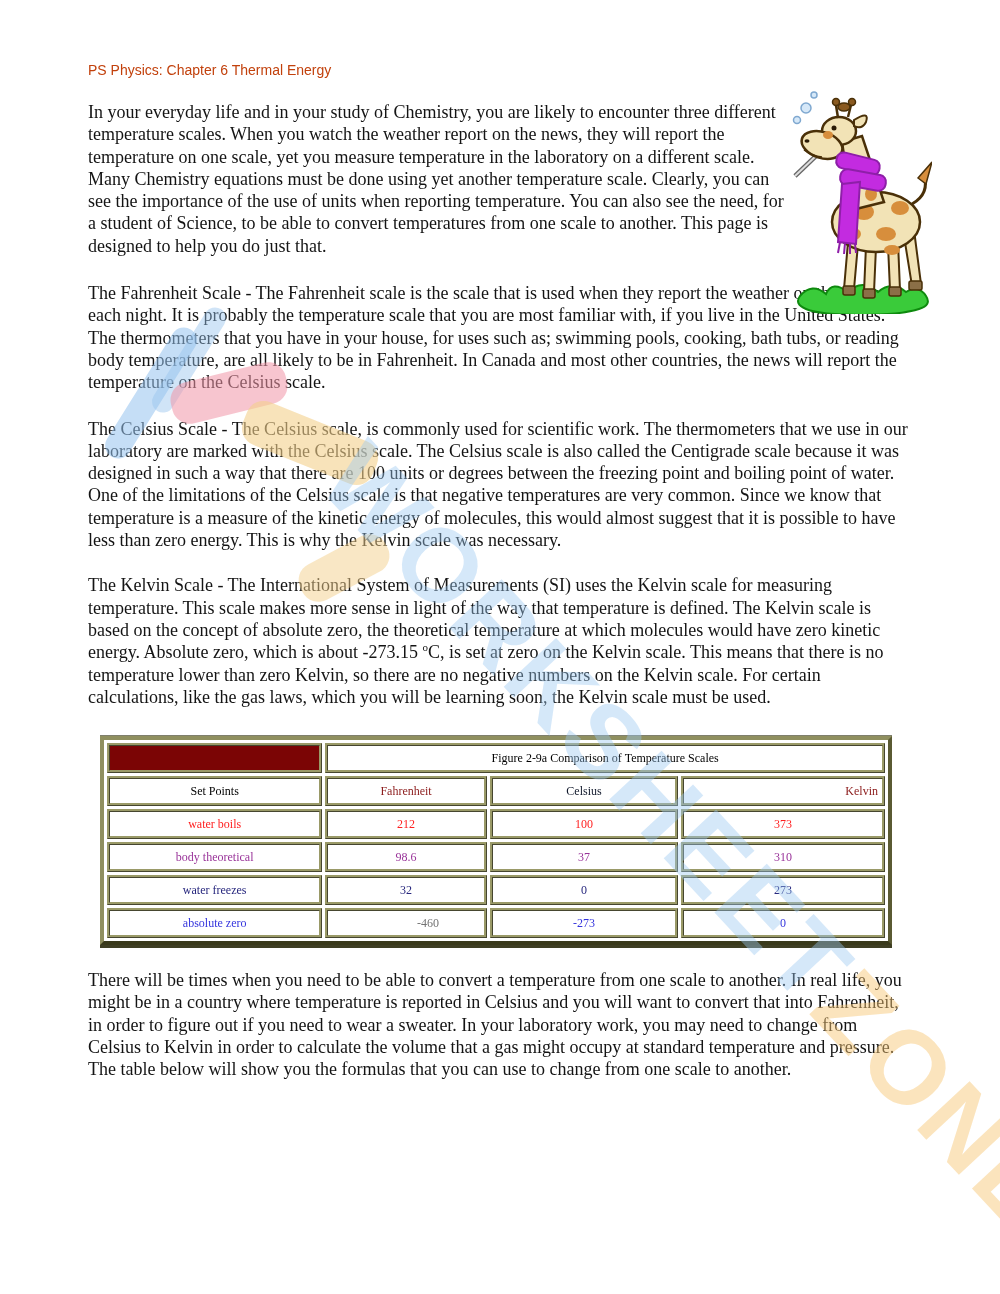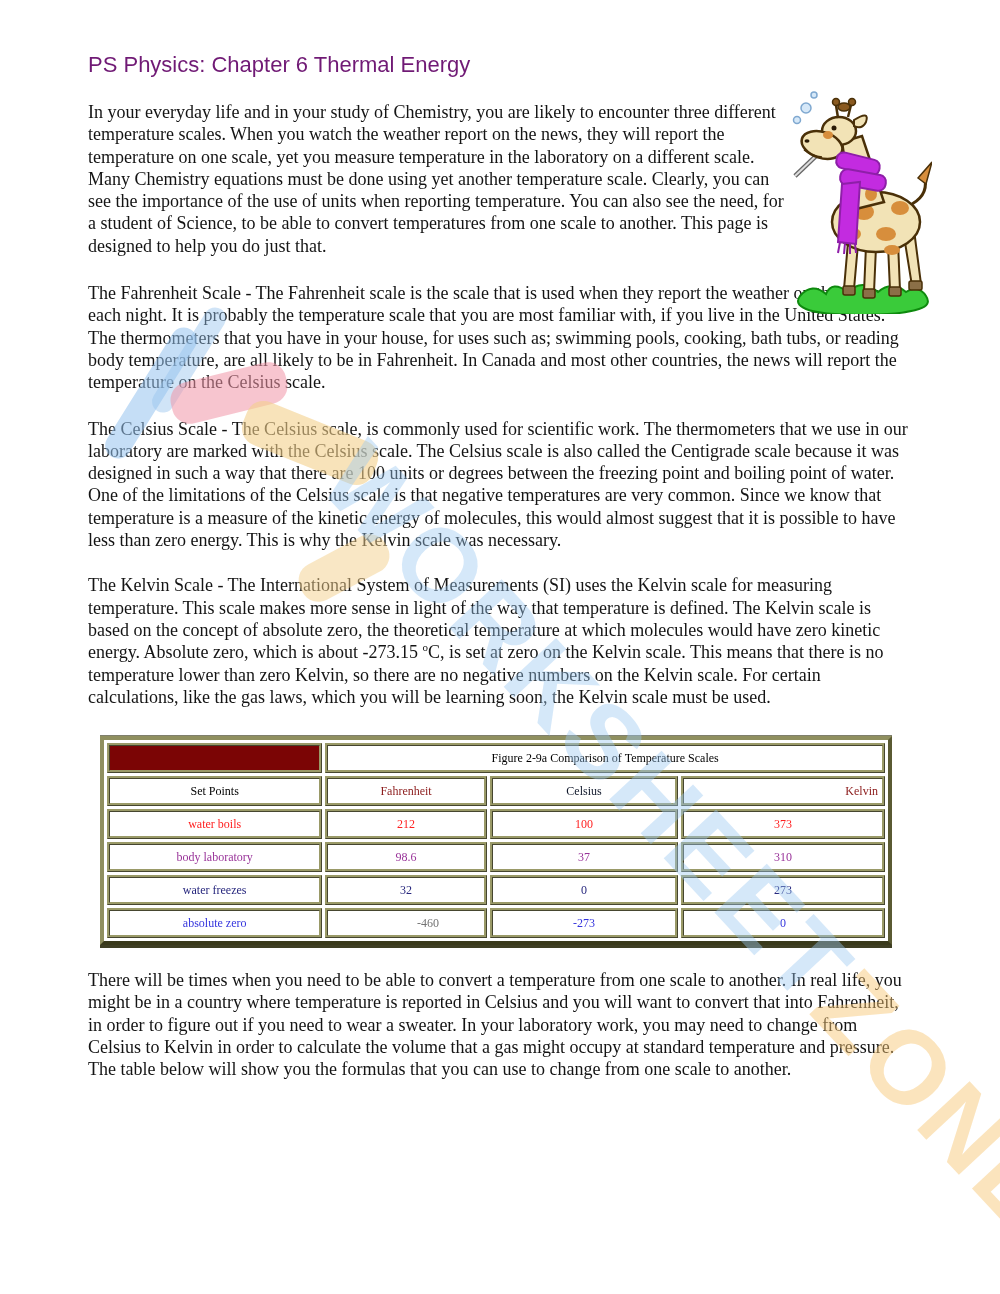--- a/index.html
+++ b/index.html
@@ -26,21 +26,21 @@
     white-space:nowrap;
   }
   .wm-text .blue   { color:rgba(155,200,240,0.42); }
   .wm-text .orange { color:rgba(246,198,118,0.48); }
 
   
   .content { position:absolute; left:88px; top:54px; width:824px; z-index:1; }
 
   .header-row {
     display:flex; justify-content:space-between; align-items:flex-end;
-    font-family:"Liberation Sans", sans-serif; font-size:22px; color:#701a75;
+    font-family:"Liberation Sans", sans-serif; font-size:14px; color:#c2410c;
     height:24px;
   }
   .name-group { display:flex; align-items:flex-end; }
   .name-blank {
     display:inline-block; width:218px; height:20px;
     border-bottom:2px solid #3a3a3a;
   }
 
   .title-block {
     width:712px; text-align:center; margin-top:5px;
@@ -117,21 +117,21 @@
       <td style="color: #0f172a;">Celsius</td>
       <td style="color: rgb(139, 26, 26); text-align: right;">Kelvin</td>
     </tr>
     <tr>
       <td style="color: rgb(255, 31, 31);">water boils</td>
       <td style="color: rgb(255, 31, 31);">212</td>
       <td style="color: rgb(255, 31, 31);">100</td>
       <td style="color: rgb(255, 31, 31);">373</td>
     </tr>
     <tr>
-      <td style="color: rgb(153, 51, 153);">body laboratory</td>
+      <td style="color: rgb(153, 51, 153);">body theoretical</td>
       <td style="color: rgb(153, 51, 153);">98.6</td>
       <td style="color: rgb(153, 51, 153);">37</td>
       <td style="color: rgb(153, 51, 153);">310</td>
     </tr>
     <tr>
       <td style="color: rgb(38, 38, 125);">water freezes</td>
       <td style="color: rgb(38, 38, 125);">32</td>
       <td style="color: rgb(38, 38, 125);">0</td>
       <td style="color: rgb(38, 38, 125);">273</td>
     </tr>

